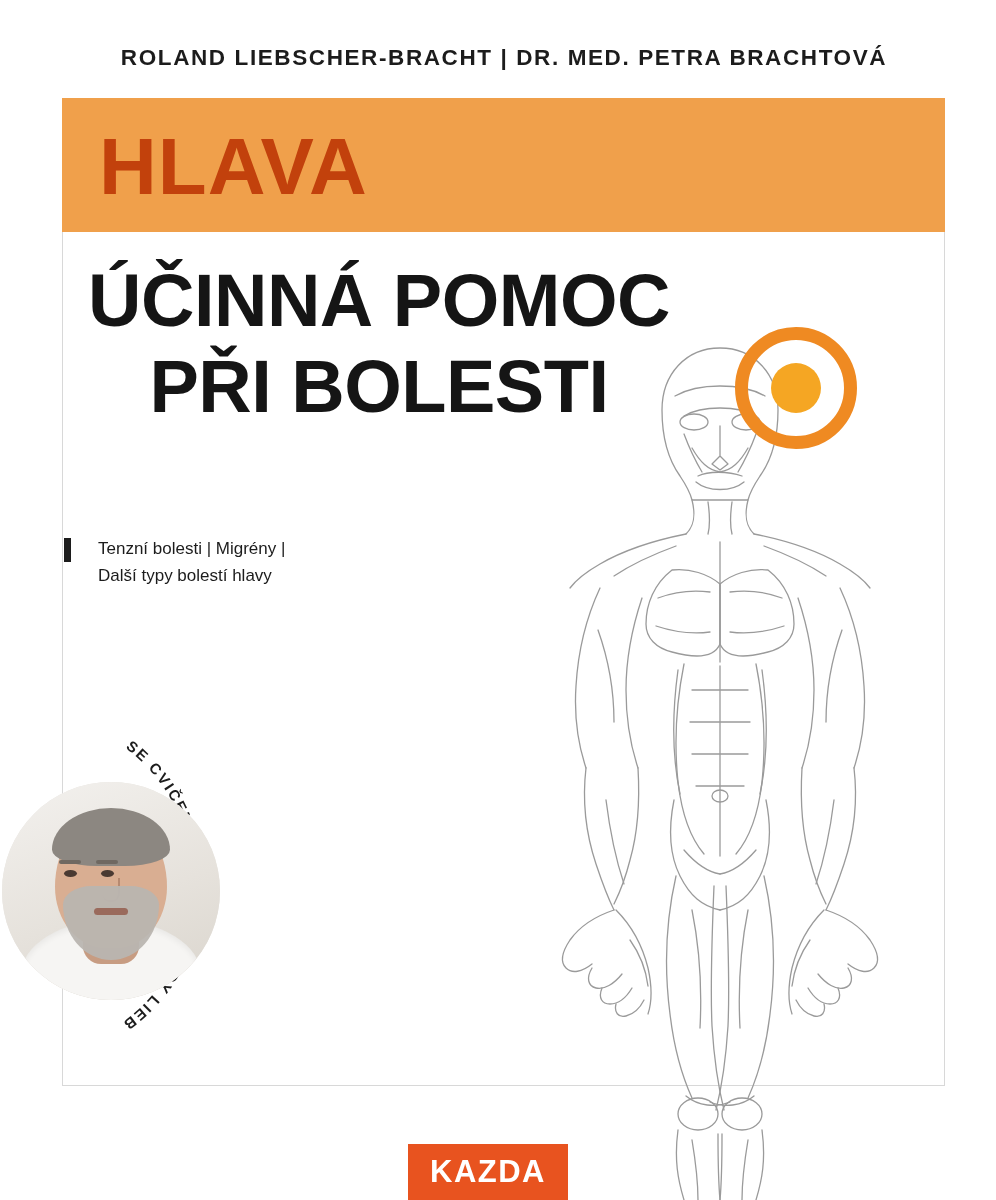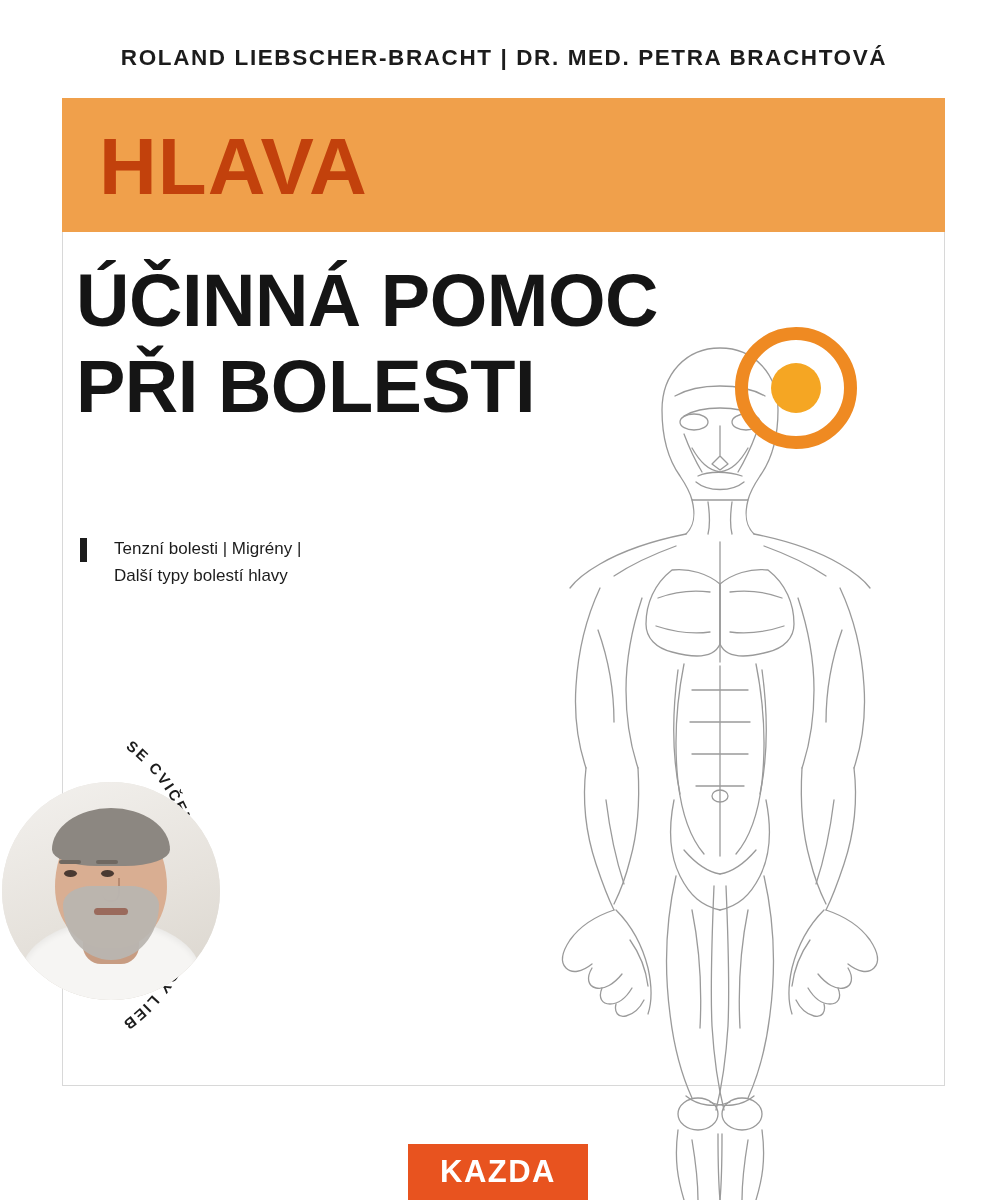--- a/index.html
+++ b/index.html
@@ -79,38 +79,38 @@
     font-size: 80px;
     line-height: 80px;
     font-weight: bold;
     letter-spacing: 1px;
     color: #c2410c;
   }
 
   
   .headline {
     position: absolute;
-    left: 76px;
+    left: 88px;
     top: 258px;
     font-size: 74px;
     line-height: 86px;
     font-weight: bold;
     letter-spacing: -0.5px;
     color: #151515;
     white-space: pre-line;
+    text-align: center;
   }
 
   
   .subtitle-wrap {
     position: absolute;
     left: 64px;
     top: 535px;
     display: flex;
     align-items: flex-start;
-    margin-left: 16px;
   }
   .subtitle-tick {
     width: 7px;
     height: 24px;
     background: #1c1c1c;
     margin-right: 27px;
     margin-top: 3px;
   }
   .subtitle {
     font-size: 17px;
@@ -281,21 +281,21 @@
     height: 50px;
     border-radius: 50%;
     background: #f5a623;
   }
 
   
   .logo {
     position: absolute;
     left: 408px;
     top: 1144px;
-    width: 180px;
+    width: 160px;
     height: 56px;
     background: #e8531f;
     display: flex;
     align-items: center;
     justify-content: center;
   }
   .logo span {
     color: #ffffff;
     font-size: 31px;
     font-weight: bold;

